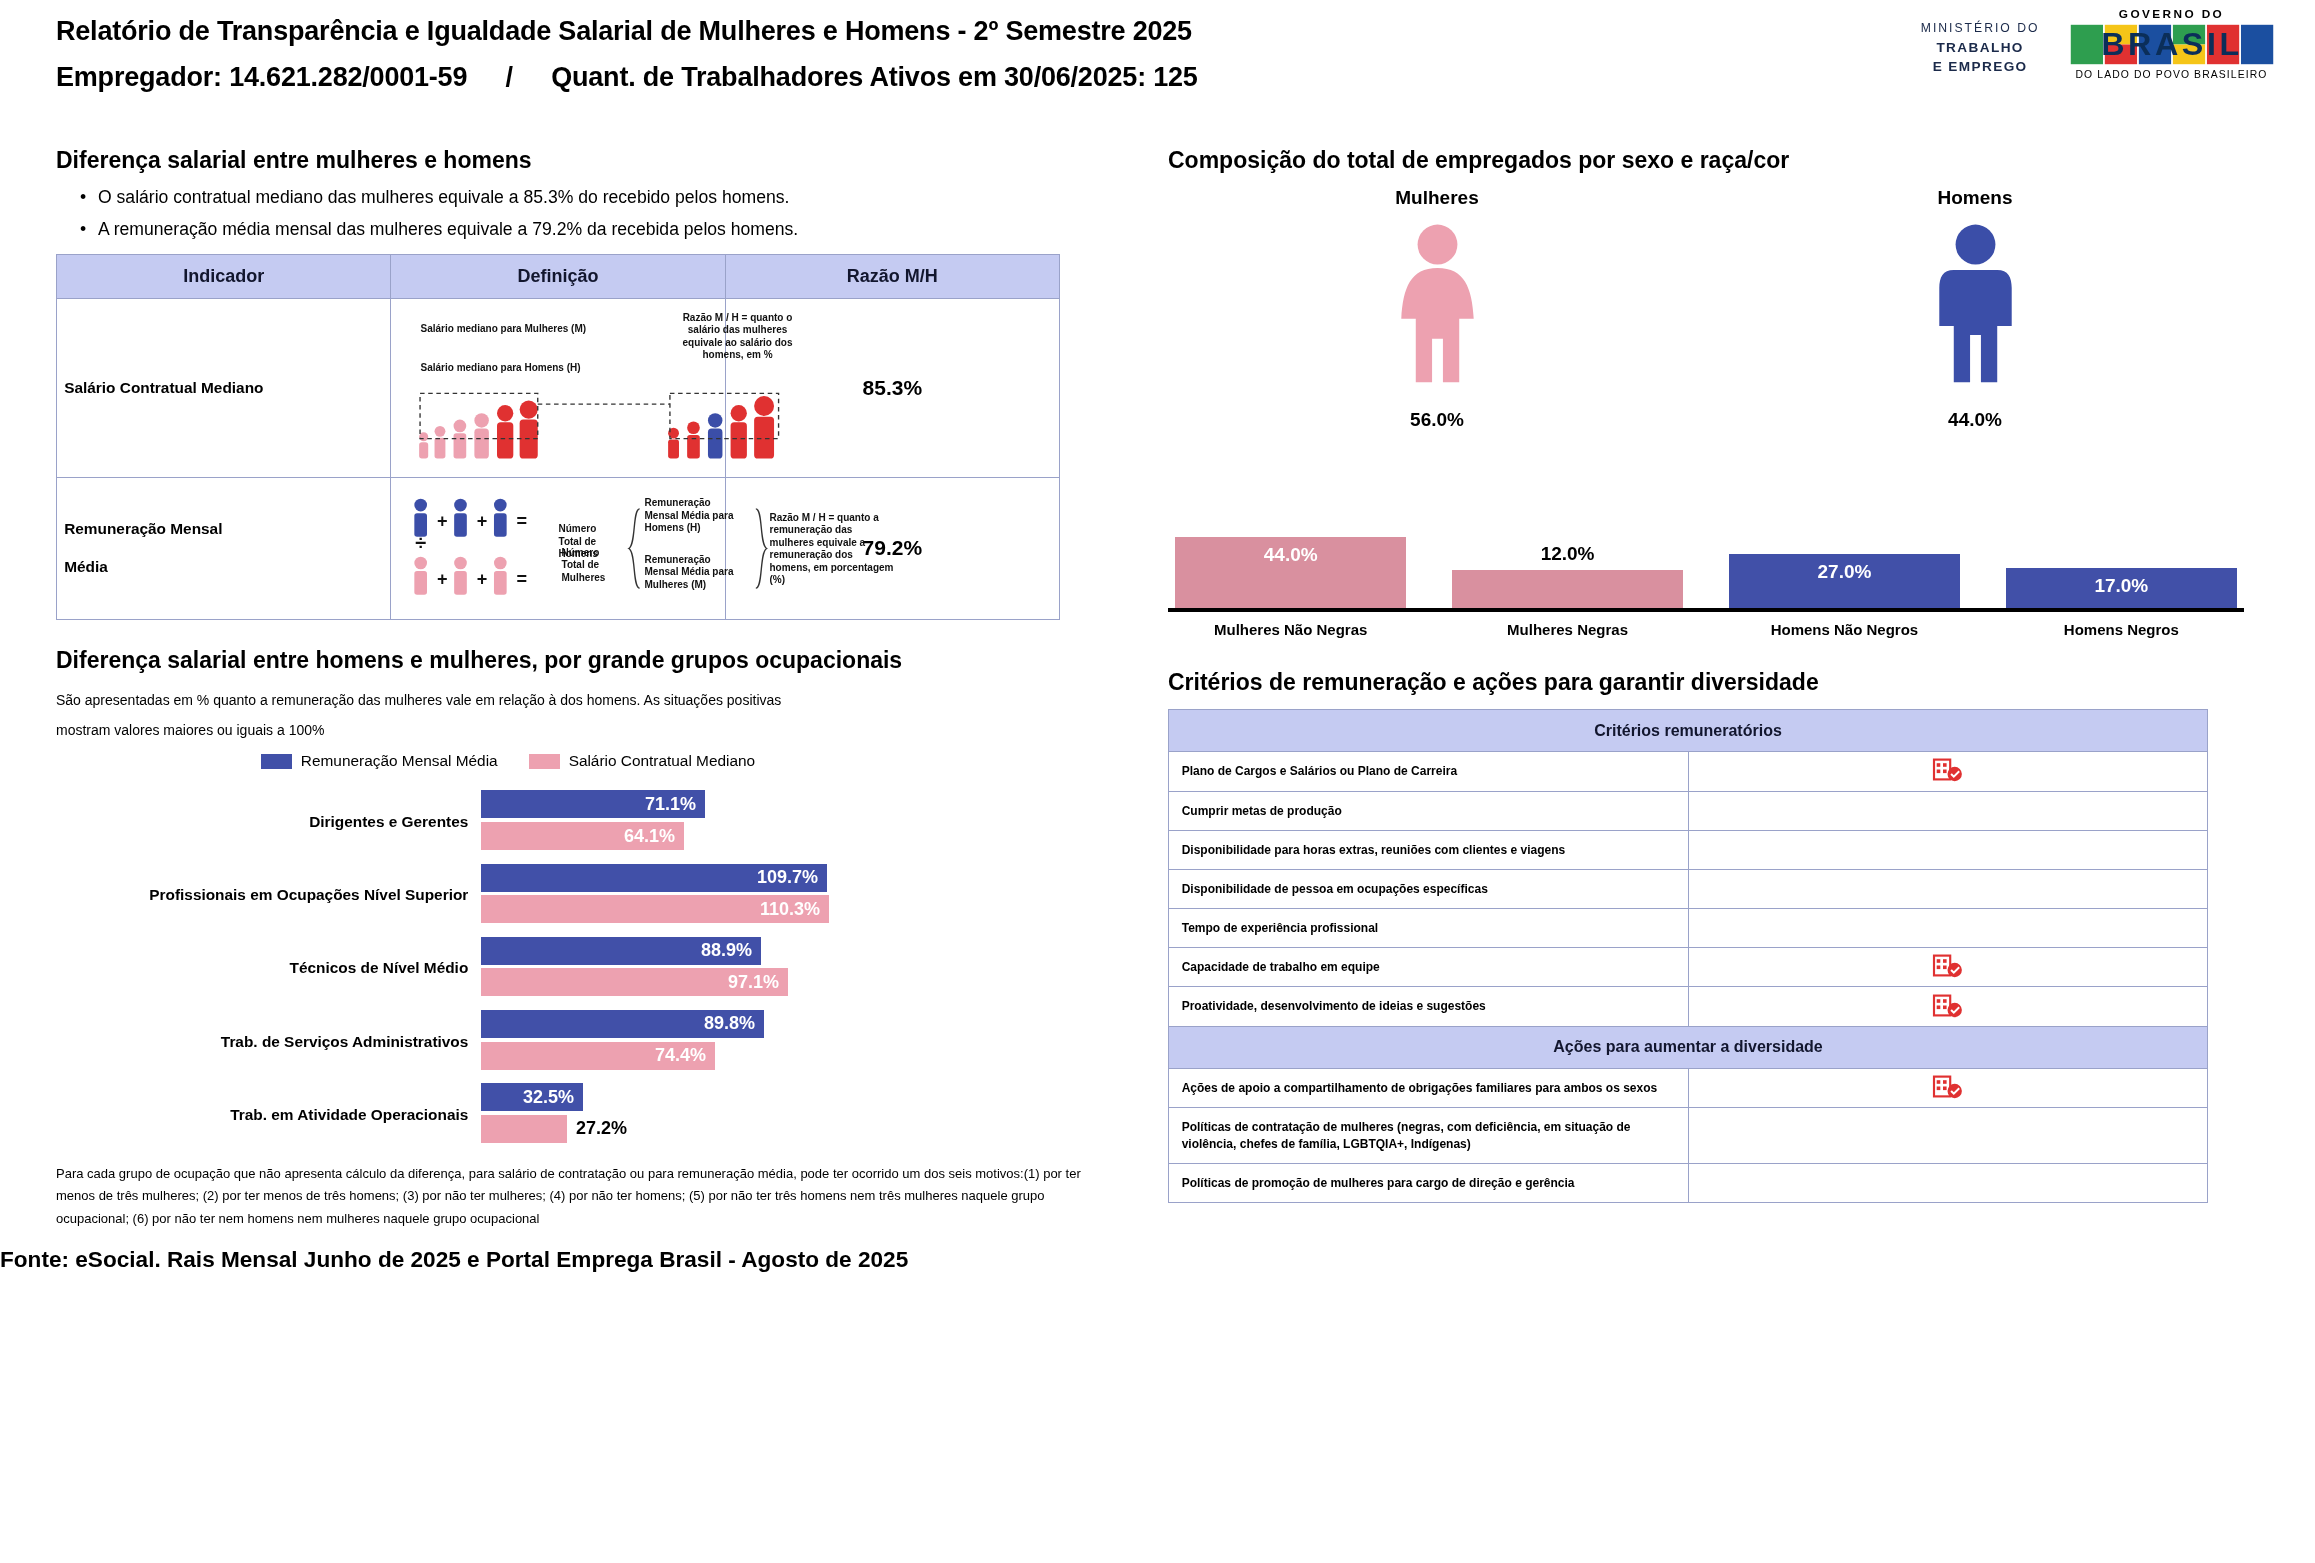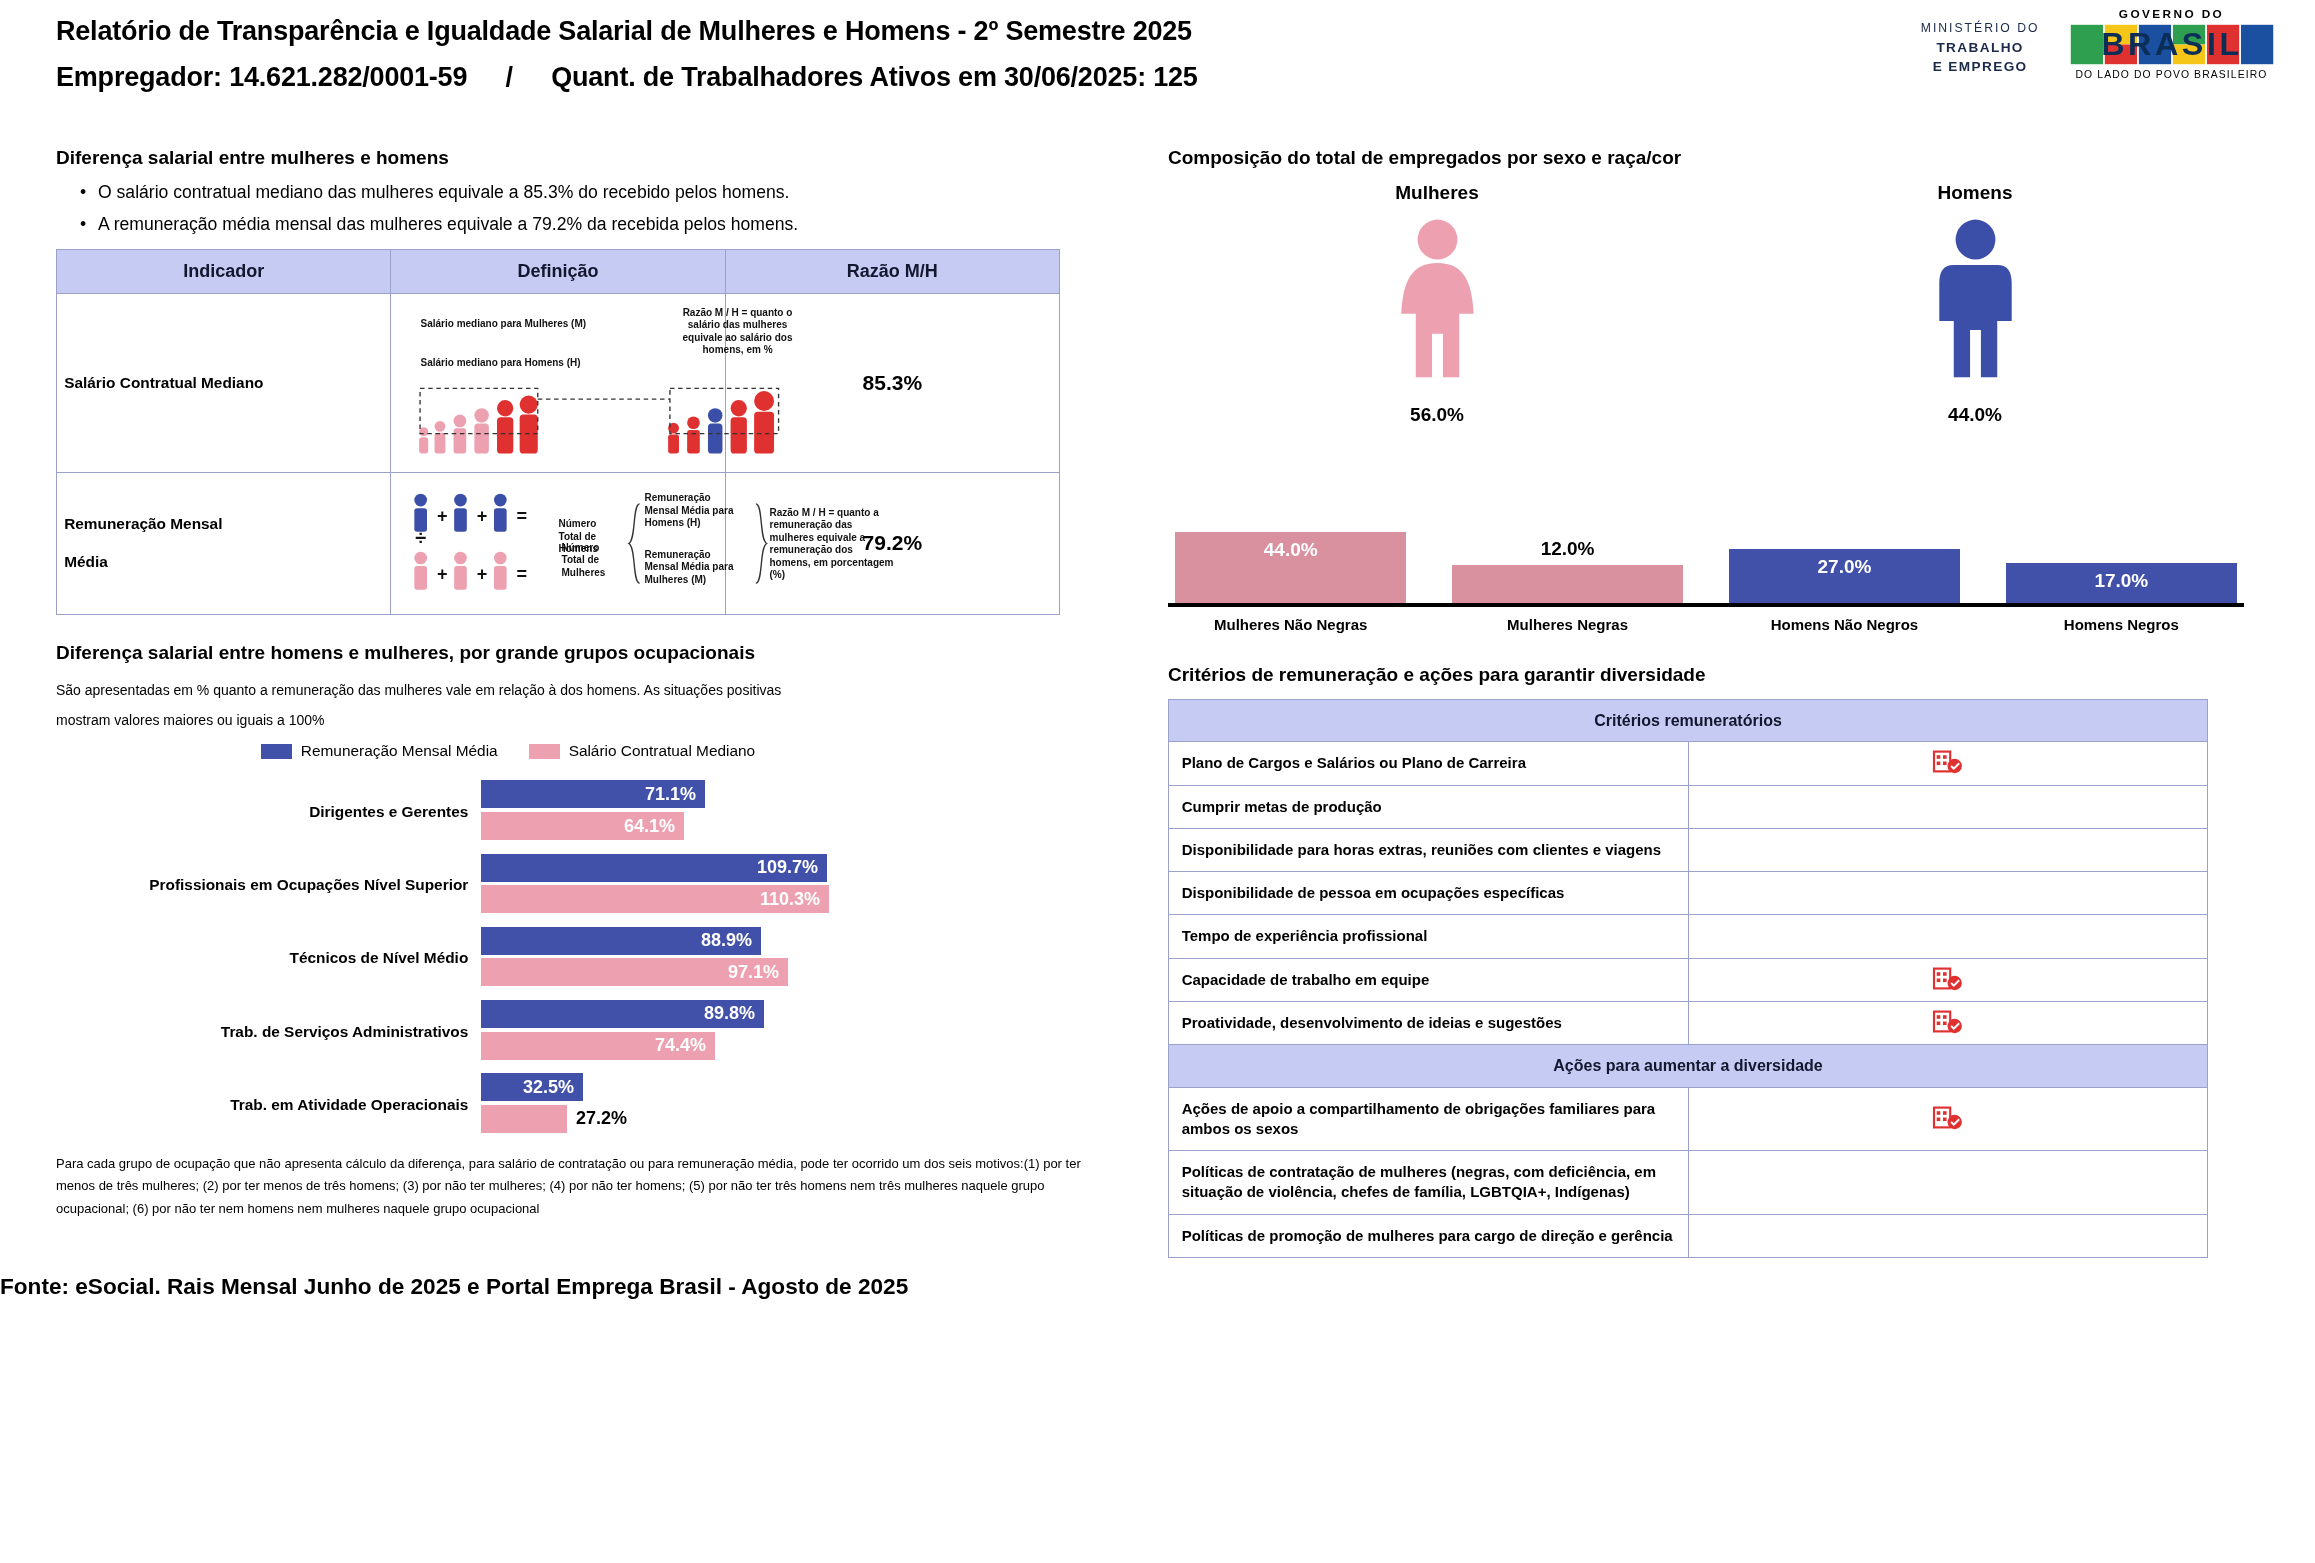--- a/index.html
+++ b/index.html
@@ -94,21 +94,21 @@
   .columns {
     display: flex;
     padding: 0 36px 0 56px;
     box-sizing: border-box;
     gap: 36px;
   }
   .col-left { width: 1076px; }
   .col-right { width: 1076px; }
 
   .section-title {
-    font-size: 19px;
+    font-size: 23px;
     font-weight: bold;
     margin: 11px 0 12.7px 0;
   }
   .bullets {
     margin: 0 0 14.5px 0;
     padding-left: 42px;
   }
   .bullets li {
     font-size: 17.6px;
     margin-bottom: 11px;
@@ -293,21 +293,21 @@
     border: 0.9px solid #9aa2c9;
   }
   table.crit th.crit-head {
     background: #c5cbf2;
     font-size: 16px;
     font-weight: bold;
     padding: 11.8px 5.4px;
     color: #12162e;
   }
   table.crit td.crit-label {
-    font-size: 15px;
+    font-size: 12px;
     font-weight: bold;
     padding: 11px 9px 11px 12.7px;
     line-height: 1.35;
   }
   table.crit td.crit-mark {
     width: 271px;
     text-align: center;
     padding: 3.6px;
   }
   .mark-icon { display: inline-block; width: 31px; height: 27px; position: relative; }

